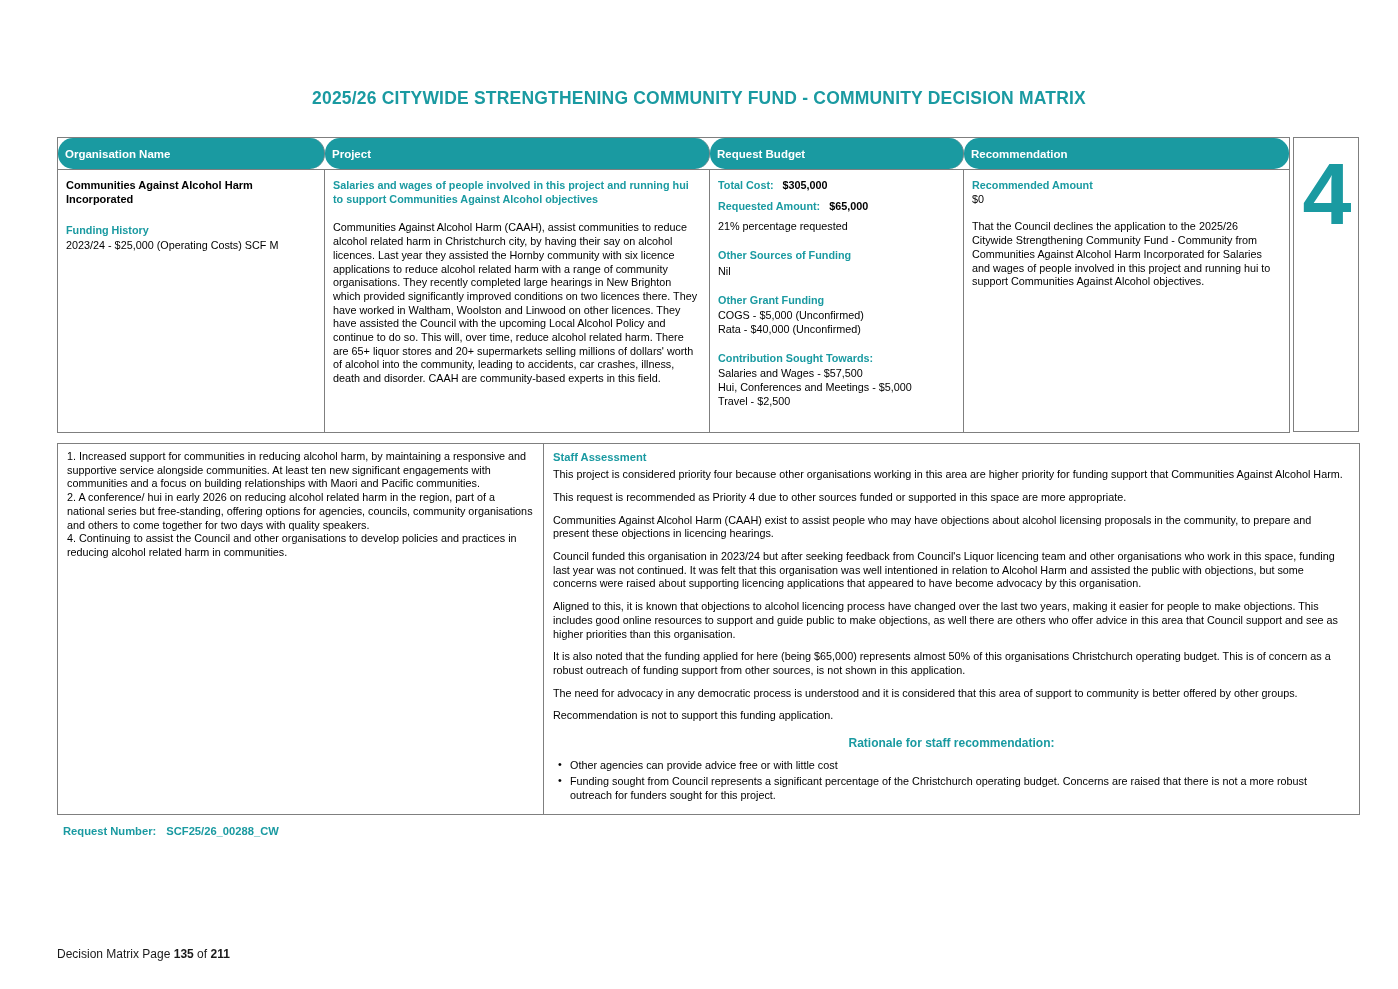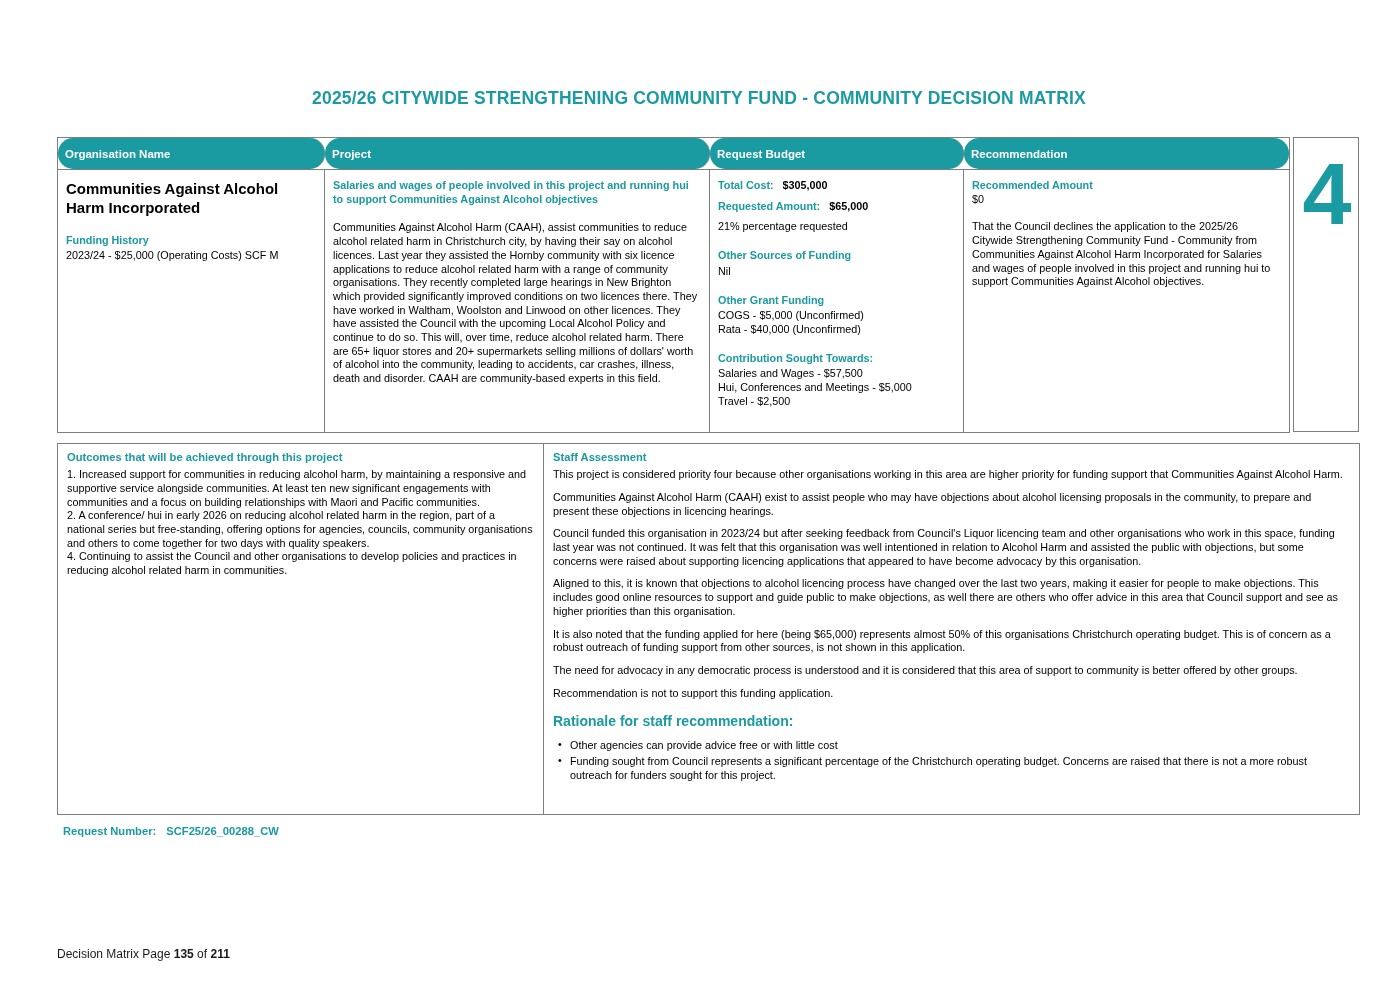--- a/index.html
+++ b/index.html
@@ -26,21 +26,21 @@
     border-right: 1px solid #68878a;
     border-radius: 15px;
   }
   .hcell.last { border-right: none; }
   .bcell {
     background: #ffffff; border-right: 1px solid #7f7f7f; border-top: 1px solid #7f7f7f;
     padding: 9px 8px 6px 8px; font-size: 10.8px; line-height: 1.27; overflow: hidden;
   }
   .bcell.last { border-right: none; }
   .teal { color: #1A9AA1; font-weight: bold; }
-  .org-name { font-weight: bold; font-size: 15px; margin-bottom: 17px; }
+  .org-name { font-weight: bold; font-size: 11px; margin-bottom: 17px; }
   .fh-label { margin-bottom: 1px; }
   .proj-title { margin-bottom: 15px; }
   .proj-desc { white-space: pre-line; }
   .bline { margin-bottom: 7px; }
   .bline .val { font-weight: bold; margin-left: 9px; }
   .pct { font-weight: normal; margin-bottom: 0; }
   .group-label { margin-top: 15px; margin-bottom: 2px; }
   .plain-line { margin: 0; }
   .rec-amount { margin-bottom: 0; }
   .rec-text { margin-top: 14px; }
@@ -57,21 +57,21 @@
   .lower {
     position: absolute; left: 57px; top: 443px; width: 1303px; height: 372px;
     border: 1px solid #7f7f7f; background: #ffffff;
     display: grid; grid-template-columns: 486px 815px;
   }
   .lcell { padding: 6px 9px; font-size: 10.8px; line-height: 1.27; overflow: hidden; }
   .outcomes-cell { border-right: 1px solid #7f7f7f; }
   .section-heading { font-size: 11.2px; margin: 0 0 4px 0; }
   .outcome-item { margin: 0; }
   .staff-cell p { margin: 0 0 9px 0; }
-  .rationale-heading { margin: 13px 0 8px 0; font-size: 14px; }
+  .rationale-heading { margin: 13px 0 8px 0; font-size: 12px; text-align: center; }
   ul.rationale { margin: 0; padding: 0; list-style: none; }
   ul.rationale li { position: relative; padding-left: 17px; margin-bottom: 2px; }
   ul.rationale li::before { content: "\2022"; position: absolute; left: 5px; top: -1px; }
   
   .request-number {
     position: absolute; left: 63px; top: 825px;
     font-size: 11.2px; font-weight: bold; color: #1A9AA1;
   }
   .request-number .value { margin-left: 10px; }
   .footer { position: absolute; left: 57px; top: 947px; font-size: 12px; color: #1a1a1a; }
@@ -125,28 +125,28 @@
       <div class="rec-text">That the Council declines the application to the 2025/26 Citywide Strengthening Community Fund - Community from Communities Against Alcohol Harm Incorporated for Salaries and wages of people involved in this project and running hui to support Communities Against Alcohol objectives.</div>
     </div>
   </div>
 
   <div class="priority-box">
     <span class="priority-num">4</span>
   </div>
 
   <div class="lower">
     <div class="lcell outcomes-cell">
-      <div class="teal section-heading">Outcomes that will be achieved through this project</div>
       <div class="outcome-item">1. Increased support for communities in reducing alcohol harm, by maintaining a responsive and supportive service alongside communities. At least ten new significant engagements with communities and a focus on building relationships with Maori and Pacific communities.</div>
       <div class="outcome-item">2. A conference/ hui in early 2026 on reducing alcohol related harm in the region, part of a national series but free-standing, offering options for agencies, councils, community organisations and others to come together for two days with quality speakers.</div>
       <div class="outcome-item">4. Continuing to assist the Council and other organisations to develop policies and practices in reducing alcohol related harm in communities.</div>
     </div>
     <div class="lcell staff-cell">
       <div class="teal section-heading">Staff Assessment</div>
       <p>This project is considered priority four because other organisations working in this area are higher priority for funding support that Communities Against Alcohol Harm.</p>
+      <p>This request is recommended as Priority 4 due to other sources funded or supported in this space are more appropriate.</p>
       <p>Communities Against Alcohol Harm (CAAH) exist to assist people who may have objections about alcohol licensing proposals in the community, to prepare and present these objections in licencing hearings.</p>
       <p>Council funded this organisation in 2023/24 but after seeking feedback from Council's Liquor licencing team and other organisations who work in this space, funding last year was not continued. It was felt that this organisation was well intentioned in relation to Alcohol Harm and assisted the public with objections, but some concerns were raised about supporting licencing applications that appeared to have become advocacy by this organisation.</p>
       <p>Aligned to this, it is known that objections to alcohol licencing process have changed over the last two years, making it easier for people to make objections. This includes good online resources to support and guide public to make objections, as well there are others who offer advice in this area that Council support and see as higher priorities than this organisation.</p>
       <p>It is also noted that the funding applied for here (being $65,000) represents almost 50% of this organisations Christchurch operating budget. This is of concern as a robust outreach of funding support from other sources, is not shown in this application.</p>
       <p>The need for advocacy in any democratic process is understood and it is considered that this area of support to community is better offered by other groups.</p>
       <p>Recommendation is not to support this funding application.</p>
       <div class="teal rationale-heading">Rationale for staff recommendation:</div>
       <ul class="rationale">
         <li>Other agencies can provide advice free or with little cost</li>
         <li>Funding sought from Council represents a significant percentage of the Christchurch operating budget. Concerns are raised that there is not a more robust outreach for funders sought for this project.</li>

